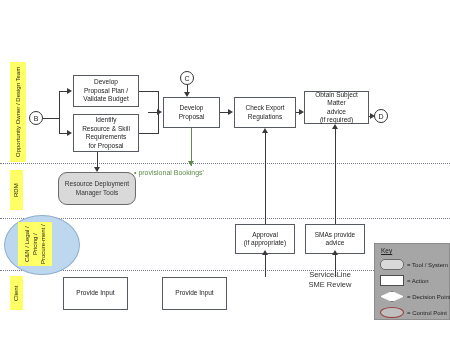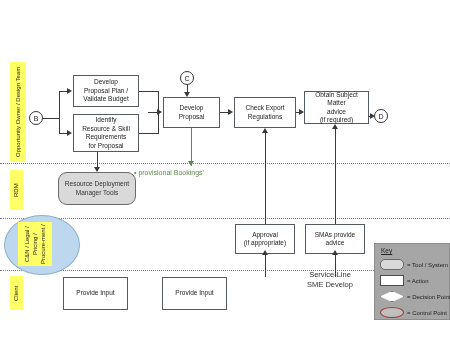--- a/index.html
+++ b/index.html
@@ -261,21 +261,21 @@
   <div class="box" style="left:63px;top:277px;width:65px;height:33px;">
     <span>Provide Input</span>
   </div>
 
   <div class="box" style="left:162px;top:277px;width:65px;height:33px;">
     <span>Provide Input</span>
   </div>
 
   <div class="caption" style="left:288px;top:270px;width:84px;">
     <span>Service-Line</span><br>
-    <span>SME Develop</span>
+    <span>SME Review</span>
   </div>
 
   <div class="ln h" style="left:43px;top:118px;width:16px;"></div>
   <div class="ln v" style="left:59px;top:91px;height:42px;"></div>
   <div class="ln h" style="left:59px;top:91px;width:9px;"></div>
   <div class="arrow right" style="left:67px;top:88px;"></div>
   <div class="ln h" style="left:59px;top:133px;width:9px;"></div>
   <div class="arrow right" style="left:67px;top:130px;"></div>
 
   <div class="ln h" style="left:139px;top:91px;width:20px;"></div>

